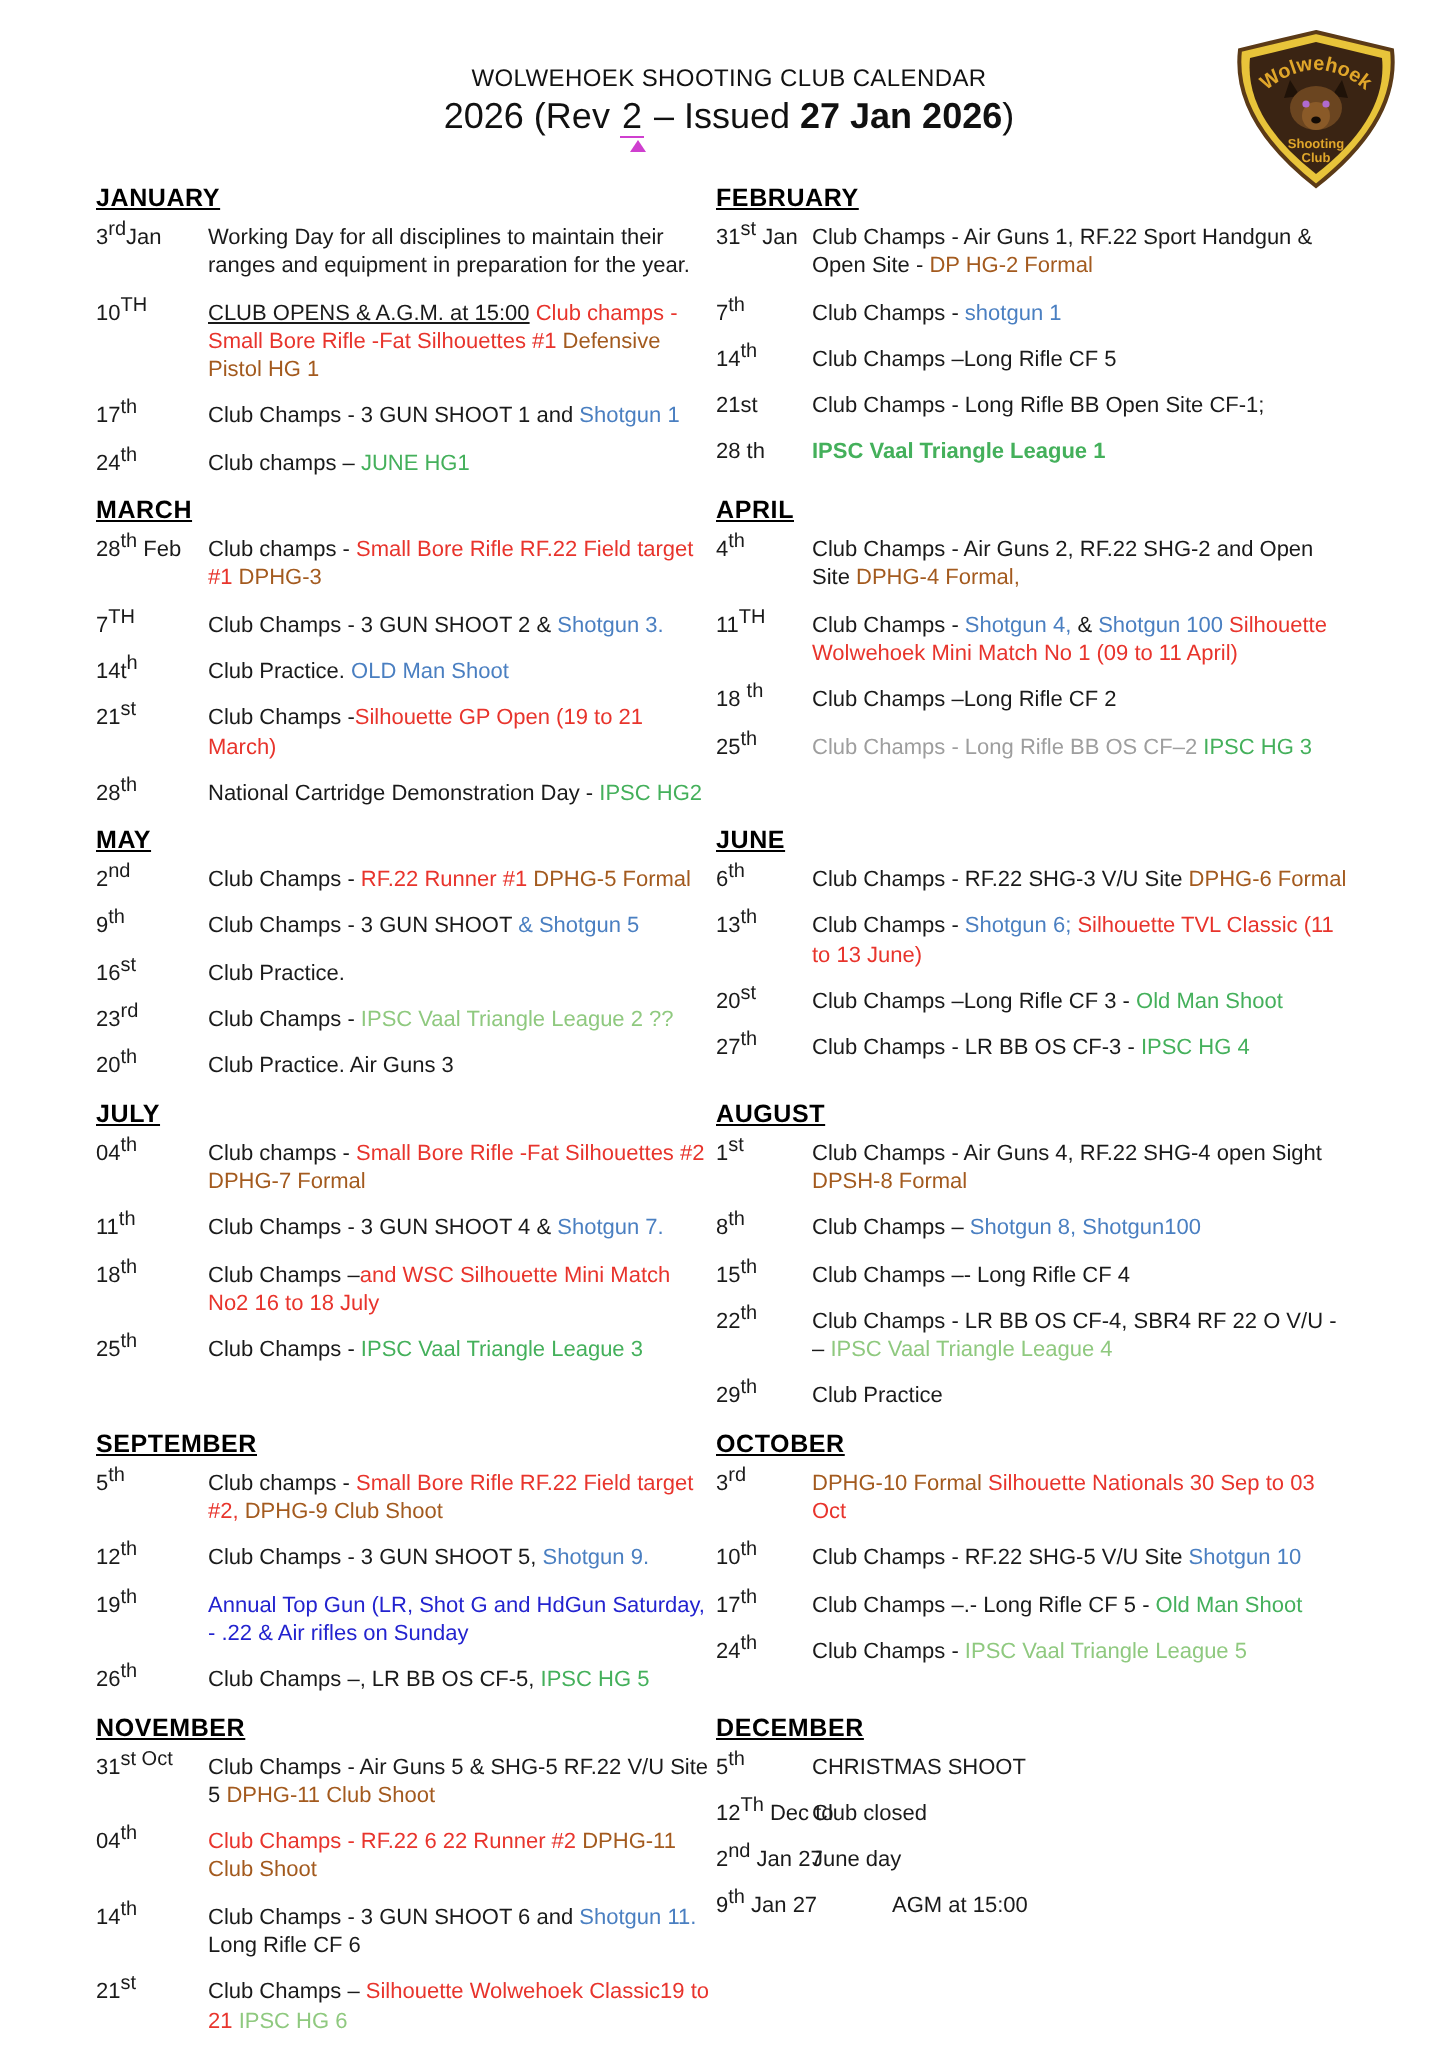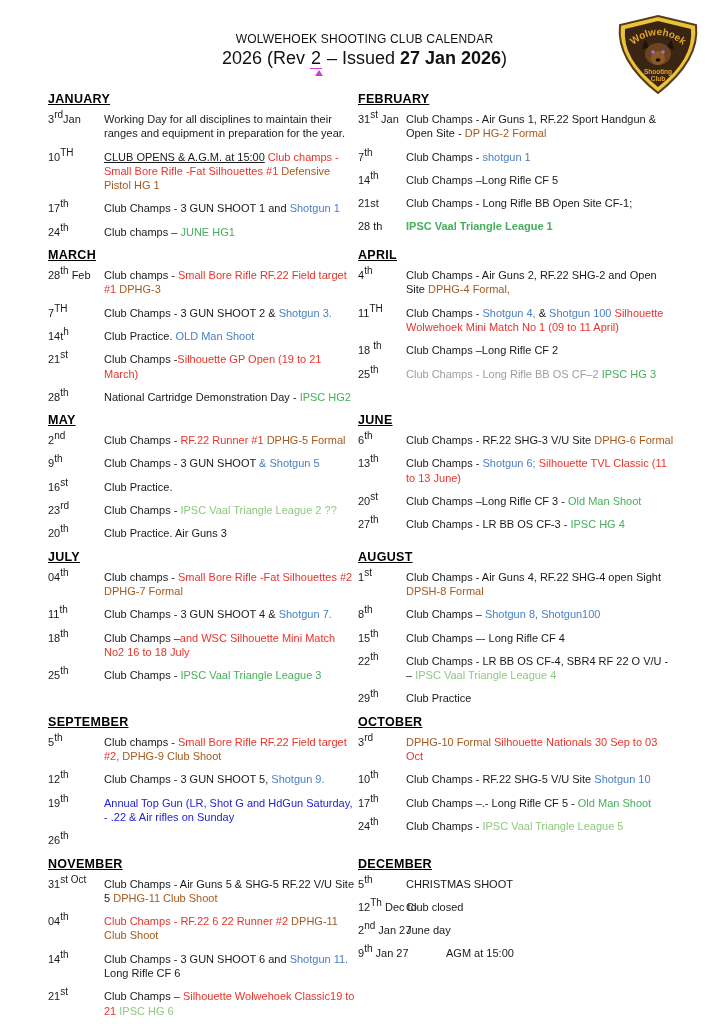--- a/index.html
+++ b/index.html
@@ -264,20 +264,21 @@
           <div class="entry">
             <span class="e-date"><span>12</span><sup>th</sup></span>
             <span class="e-text"><span style="color: rgb(26, 26, 26);">Club Champs - 3 GUN SHOOT 5, </span><span style="color: rgb(74, 127, 193);">Shotgun 9.</span></span>
           </div>
           <div class="entry">
             <span class="e-date"><span>19</span><sup>th</sup></span>
             <span class="e-text"><span style="color: rgb(35, 35, 207);">Annual Top Gun (LR, Shot G and HdGun Saturday, - .22 &amp; Air rifles on Sunday</span></span>
           </div>
           <div class="entry">
             <span class="e-date"><span>26</span><sup>th</sup></span>
+            <span class="e-text"><span style="color: rgb(26, 26, 26);">Club Champs –,  LR BB OS CF-5, </span><span style="color: rgb(68, 176, 91);">IPSC HG 5</span></span>
           </div>
         </div>
         <div class="month right">
           <div class="m-head">OCTOBER</div>
           <div class="entry">
             <span class="e-date"><span>3</span><sup>rd</sup></span>
             <span class="e-text"><span style="color: rgb(163, 90, 30);"> DPHG-10 Formal  </span><span style="color: rgb(232, 52, 44);">Silhouette Nationals 30 Sep to 03 Oct</span></span>
           </div>
           <div class="entry">
             <span class="e-date"><span>10</span><sup>th</sup></span>

